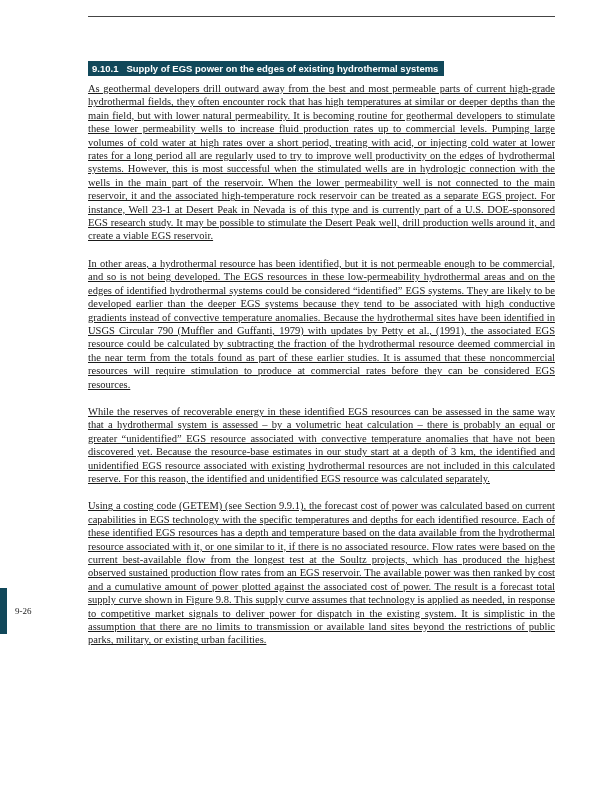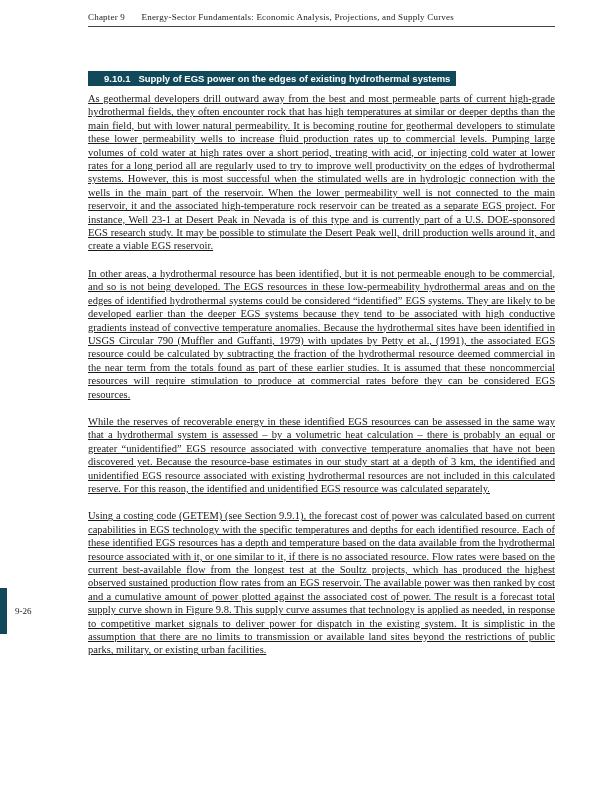--- a/index.html
+++ b/index.html
@@ -41,21 +41,21 @@
   }
   .section-heading {
     display: inline-block;
     margin-top: 44px;
     background: var(--accent, #11485a);
     color: #ffffff;
     font-family: "Liberation Sans", sans-serif;
     font-weight: bold;
     font-size: 9.5px;
     line-height: 13px;
-    padding: 1px 6px 1px 16px;
+    padding: 1px 6px 1px 4px;
   }
   .section-heading .section-number {
     margin-right: 8px;
   }
   .body-text {
     margin-top: 6px;
     font-size: 10.5px;
     line-height: 13.4px;
     text-align: justify;
   }
@@ -80,24 +80,20 @@
     font-family: "Liberation Serif", serif;
   }
 </style>
 </head>
 <body>
 
 <div class="page">
 
   <div class="content">
 
-    <div class="header">
-      <span class="chapter-label">Chapter 9</span>
-      <span class="chapter-title">Energy-Sector Fundamentals: Economic Analysis, Projections, and Supply Curves</span>
-    </div>
     <hr class="header-rule">
 
     <div class="section-heading">
       <span class="section-number">9.10.1</span><span>Supply of EGS power on the edges of existing hydrothermal systems</span>
     </div>
 
     <div class="body-text">
       <p>As geothermal developers drill outward away from the best and most permeable parts of current high-grade hydrothermal fields, they often encounter rock that has high temperatures at similar or deeper depths than the main field, but with lower natural permeability. It is becoming routine for geothermal developers to stimulate these lower permeability wells to increase fluid production rates up to commercial levels. Pumping large volumes of cold water at high rates over a short period, treating with acid, or injecting cold water at lower rates for a long period all are regularly used to try to improve well productivity on the edges of hydrothermal systems. However, this is most successful when the stimulated wells are in hydrologic connection with the wells in the main part of the reservoir. When the lower permeability well is not connected to the main reservoir, it and the associated high-temperature rock reservoir can be treated as a separate EGS project. For instance, Well 23-1 at Desert Peak in Nevada is of this type and is currently part of a U.S. DOE-sponsored EGS research study. It may be possible to stimulate the Desert Peak well, drill production wells around it, and create a viable EGS reservoir.</p>
       <p>In other areas, a hydrothermal resource has been identified, but it is not permeable enough to be commercial, and so is not being developed. The EGS resources in these low-permeability hydrothermal areas and on the edges of identified hydrothermal systems could be considered “identified” EGS systems. They are likely to be developed earlier than the deeper EGS systems because they tend to be associated with high conductive gradients instead of convective temperature anomalies. Because the hydrothermal sites have been identified in USGS Circular 790 (Muffler and Guffanti, 1979) with updates by Petty et al., (1991), the associated EGS resource could be calculated by subtracting the fraction of the hydrothermal resource deemed commercial in the near term from the totals found as part of these earlier studies. It is assumed that these noncommercial resources will require stimulation to produce at commercial rates before they can be considered EGS resources.</p>
       <p>While the reserves of recoverable energy in these identified EGS resources can be assessed in the same way that a hydrothermal system is assessed – by a volumetric heat calculation – there is probably an equal or greater “unidentified” EGS resource associated with convective temperature anomalies that have not been discovered yet. Because the resource-base estimates in our study start at a depth of 3 km, the identified and unidentified EGS resource associated with existing hydrothermal resources are not included in this calculated reserve. For this reason, the identified and unidentified EGS resource was calculated separately.</p>

